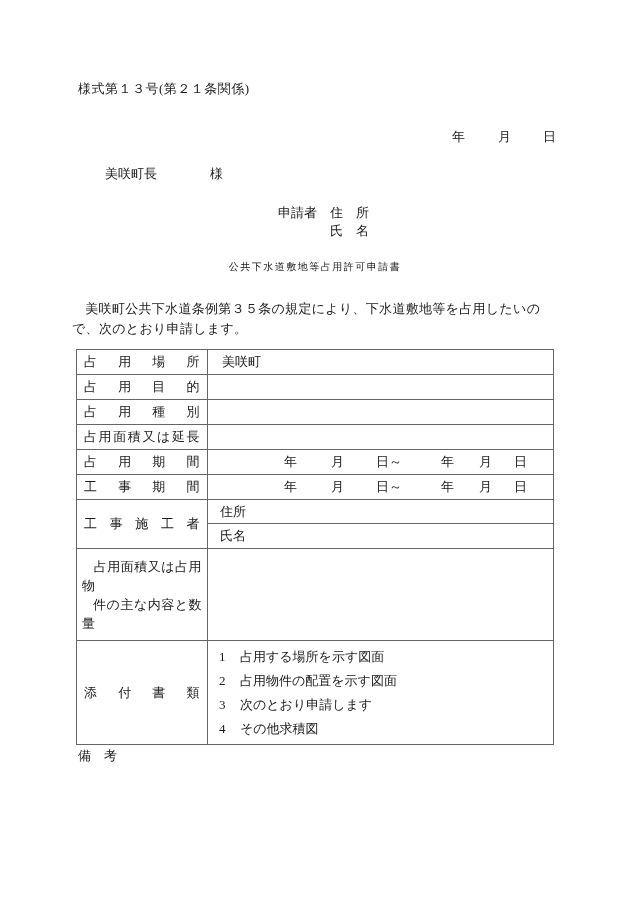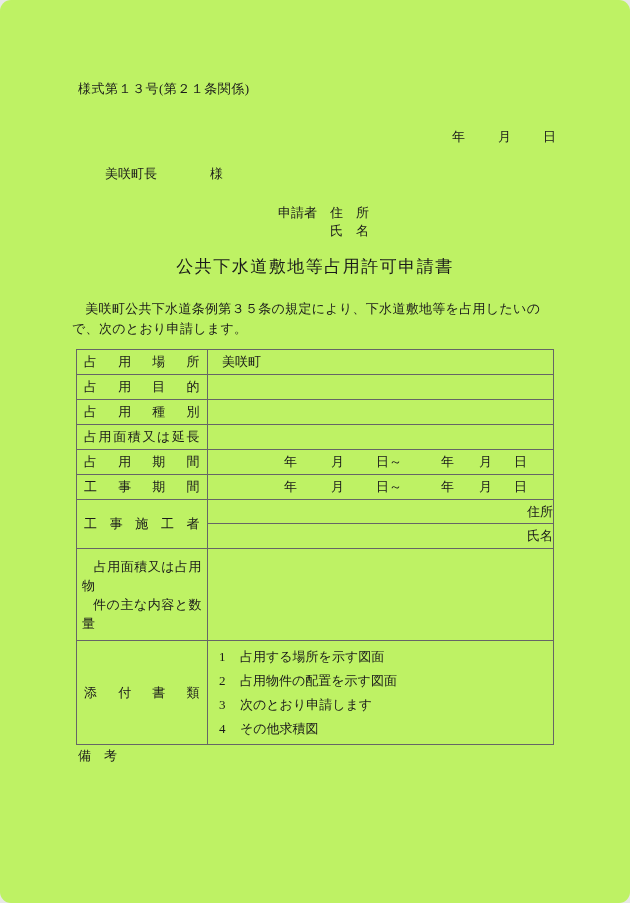--- a/index.html
+++ b/index.html
@@ -2,26 +2,25 @@
 <html><head>
 <meta charset="utf-8">
 <style>
   * { margin: 0; padding: 0; box-sizing: border-box; }
   html, body { background: #e8e8e8; }
   .page {
     position: relative;
     width: 630px;
     height: 903px;
     margin: 0 auto;
-    background: #bef264;
+    background: #ffffff;
     color: #1a1a1a;
     font-family: "Liberation Serif", "DejaVu Serif", serif;
     font-size: 13px;
     overflow: hidden;
-    border-radius: 11px;
   }
   .form-number {
     padding-top: 82px;
     margin-left: 78px;
     line-height: 14px;
     letter-spacing: 0.5px;
   }
   .date-line {
     margin-top: 34px;
     margin-right: 74px;
@@ -38,21 +37,21 @@
   .addressee .honorific { margin-left: 53px; }
   .applicant {
     margin-top: 23px;
     margin-left: 278px;
     line-height: 18px;
   }
   .applicant .line2 { padding-left: 52px; }
   .doc-title {
     margin-top: 19px;
     text-align: center;
-    font-size: 17px;
+    font-size: 10px;
     letter-spacing: 1.5px;
     line-height: 15px;
   }
   .body-text {
     margin-top: 25px;
     margin-left: 72px;
     width: 480px;
     line-height: 20px;
     letter-spacing: 0.3px;
   }
@@ -75,21 +74,21 @@
     letter-spacing: 0.5px;
   }
   td.label-cell.multiline {
     text-align: right;
     text-align-last: left;
     white-space: pre-line;
     padding: 0 5px;
     line-height: 19px;
   }
   td.value-cell { width: 346px; padding-left: 14px; }
-  td.sub-cell { padding-left: 12px; text-align: right; }
+  td.sub-cell { padding-left: 12px; }
   tr.h25 { height: 25px; }
   tr.h24 { height: 24px; }
   tr.h92 { height: 92px; }
   tr.h104 { height: 104px; }
   td.period-cell { padding: 0; }
   .period-line { display: flex; }
   .period-line .p1 { margin-left: 76px; }
   .period-line .p2 { margin-left: 34px; }
   .period-line .p3 { margin-left: 32px; }
   .period-line .p4 { margin-left: 39px; }

